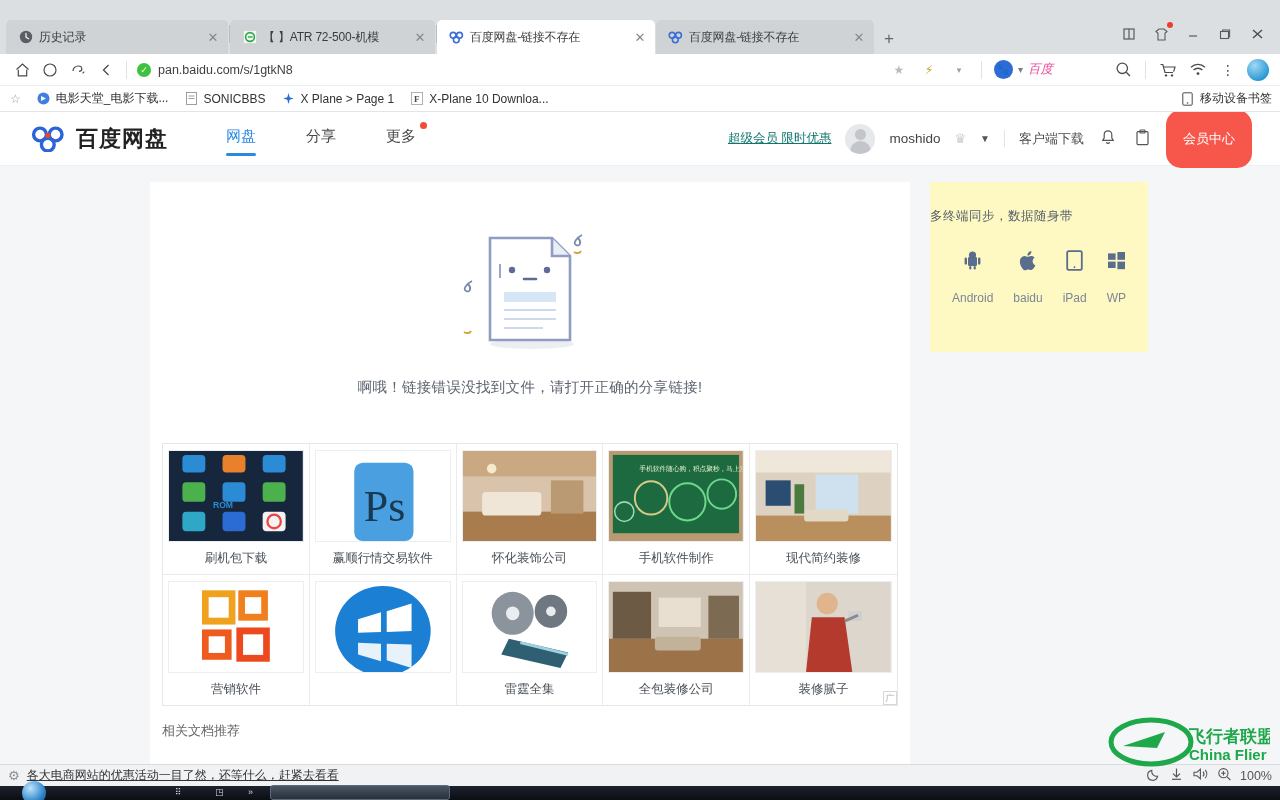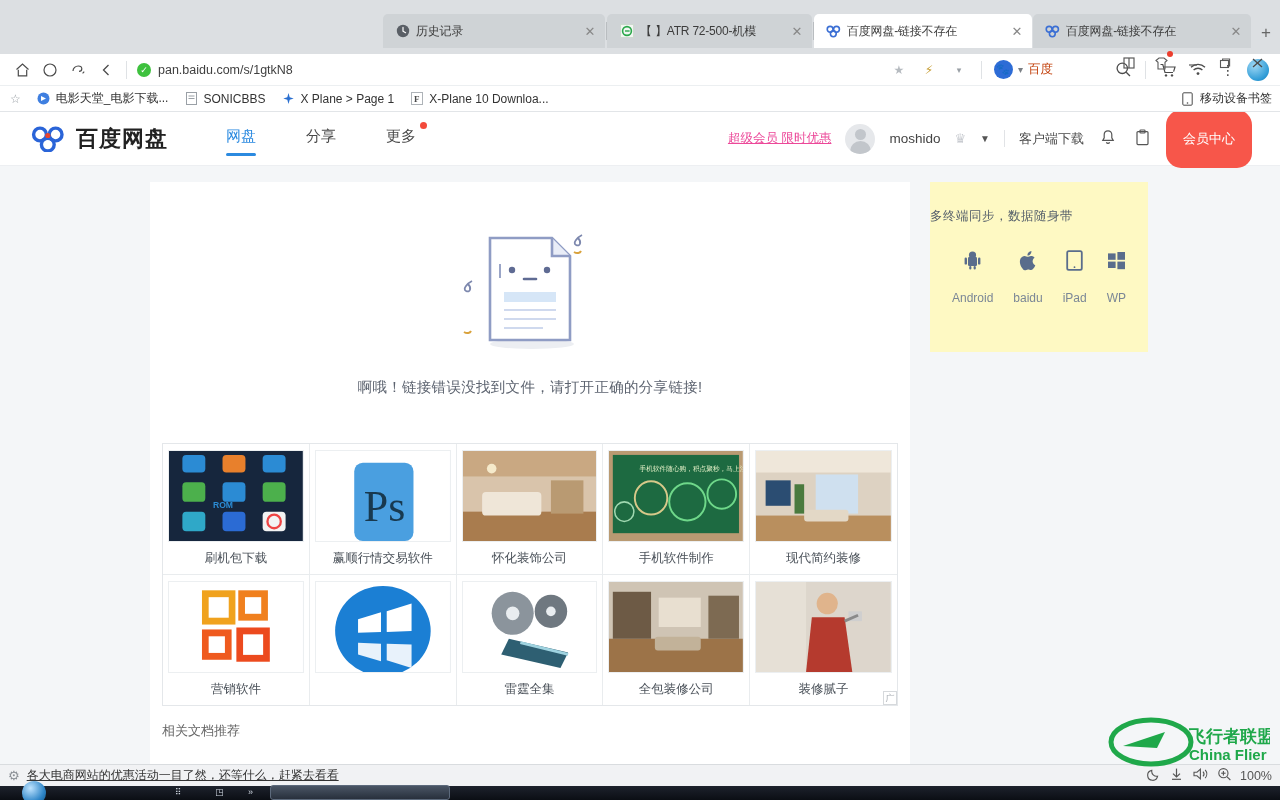--- a/index.html
+++ b/index.html
@@ -13,21 +13,20 @@
   }
 
   
   .browser-top {
     background:#dcdfe2;
     height:54px;
     position:relative;
     padding-top:14px;
     display:flex;
     align-items:flex-end;
-    flex-direction:column;
   }
   .tabstrip { display:flex; align-items:flex-end; height:40px; flex:1; padding-left:6px; }
   .tab {
     height:34px;
     display:flex;
     align-items:center;
     padding:0 6px 0 12px;
     background:#cfd3d6;
     border-radius:5px 5px 0 0;
     font-size:12px;
@@ -70,21 +69,21 @@
   .urlbox { flex:1; display:flex; align-items:center; height:24px; padding-left:4px; }
   .lock { width:14px;height:14px;border-radius:50%;background:#3ec13e;color:#fff;font-size:9px;
           display:flex;align-items:center;justify-content:center;margin-right:7px;}
   .url-text { color:#3f3f3f; font-size:12.5px; }
   .nav-right { display:flex; align-items:center; gap:2px; }
   .search-mini { display:flex;align-items:center;gap:5px;padding:0 4px; }
   .baidu-circle {
     width:19px;height:19px;border-radius:50%;background:#2d6cd6;color:#fff;
     display:flex;align-items:center;justify-content:center;font-size:11px;
   }
-  .search-txt{color:#c2410c;font-size:12.5px;}
+  .search-txt{color:#ec4899;font-size:12.5px;font-style:italic;}
   .avatar-ico{width:22px;height:22px;border-radius:50%;
     background:radial-gradient(circle at 35% 30%,#9fd8f5,#2e9bd6 70%,#1572a8);}
 
   
   .bookmarks {
     height:26px; background:#fff; display:flex; align-items:center;
     padding:0 8px; border-bottom:1px solid #e2e5e8; font-size:12px; color:#333;
   }
   .bm { display:flex;align-items:center;gap:5px;padding:0 8px; white-space:nowrap;}
   .bm-ico{width:14px;height:14px;flex:0 0 14px;display:flex;align-items:center;justify-content:center;font-size:11px;}
@@ -101,21 +100,21 @@
   .logo-text { font-size:22px; color:#222; letter-spacing:1px; font-weight:600;}
   .bd-nav { display:flex; margin-left:56px; gap:46px; }
   .bd-nav-item { font-size:15px; color:#4a4a4a; position:relative; padding:6px 2px 10px;}
   .bd-nav-item.active { color:#2b8ae0; }
   .bd-nav-item.active::after{
     content:""; position:absolute; left:50%; transform:translateX(-50%);
     bottom:0; width:30px;height:3px;background:#2b8ae0;border-radius:2px;
   }
   .reddot{position:absolute;top:1px;right:-9px;width:7px;height:7px;border-radius:50%;background:#f34a3b;}
   .bd-right{margin-left:auto;display:flex;align-items:center;gap:14px;}
-  .promo{color:#ec4899;font-size:12.5px;text-decoration:underline;}
+  .promo{color:#0f766e;font-size:12.5px;text-decoration:underline;}
   .user-av{width:30px;height:30px;border-radius:50%;background:#e6e8eb;position:relative;overflow:hidden;}
   .user-av::before{content:"";position:absolute;width:11px;height:11px;border-radius:50%;
     background:#c2c6cb;top:5px;left:9.5px;}
   .user-av::after{content:"";position:absolute;width:21px;height:13px;border-radius:11px 11px 0 0;
     background:#c2c6cb;bottom:0;left:4.5px;}
   .uname{font-size:13.5px;color:#444;}
   .crown{color:#c9ccd1;font-size:13px;}
   .chev{color:#555;font-size:10px;}
   .vline{width:1px;height:17px;background:#e1e3e6;}
   .hlink{font-size:13px;color:#4a4a4a;}

